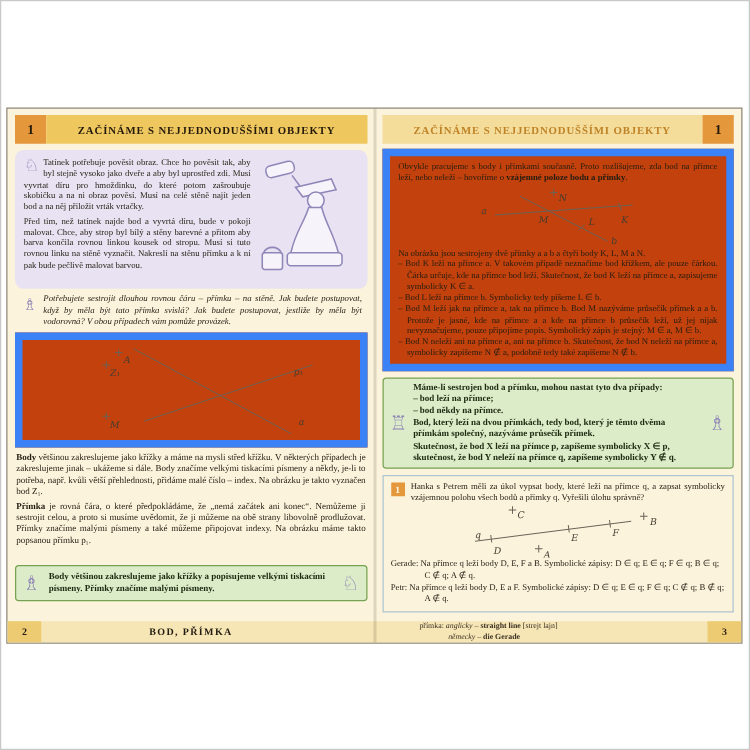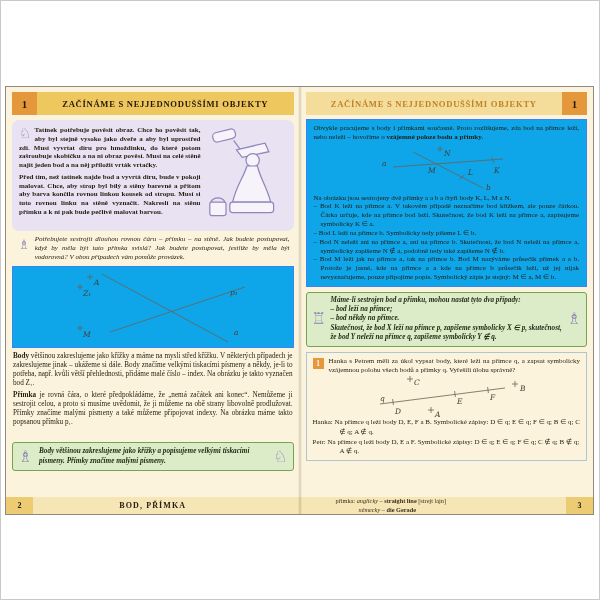--- a/index.html
+++ b/index.html
@@ -13,46 +13,46 @@
   
   .chapter-header{display:flex;height:23px;margin:5px 6px 0 6px;}
   .chapnum{width:25px;background:#E4973B;color:#241a0a;font-weight:bold;font-size:11px;display:flex;align-items:center;justify-content:center;font-family:"Liberation Serif",serif;}
   .band{flex:1;display:flex;align-items:center;justify-content:center;font-weight:bold;letter-spacing:0.7px;font-family:Liberation Serif, serif;}
   .band-left{background:#EFC75F;color:#241a0a;font-size:8.6px;}
   .band-right{background:#F4DC9B;color:#BF8326;font-size:8.6px;}
 
   
   .story-panel{margin:5px 6px 0 6px;background:#E8E2F2;border-radius:7px;padding:6px 7px 5px 7px;display:flex;gap:4px;}
   .story-text{flex:1;font-size:7px;line-height:1.25;text-align:justify;color:#241d12;}
-  .story-text p{margin:0 0 3px 0;font-weight:bold;}
+  .story-text p{margin:0 0 3px 0;}
   .piece-icon{font-family:"DejaVu Sans",sans-serif;color:#8E84B5;}
   .story-icon{float:left;font-size:14px;line-height:14px;margin:0 3px 1px 0;}
   .story-art{width:82px;display:flex;align-items:center;justify-content:center;}
 
   
   .task-note{margin:4px 10px 0 12px;display:flex;gap:5px;}
   .task-note .task-icon{font-size:13px;line-height:13px;margin-top:3px;}
   .task-note p{margin:0;font-style:italic;font-size:7px;line-height:1.3;color:#241d12;text-align:justify;}
 
   
-  .panel{margin:4px 6px 0 6px;border:1px solid #3b82f6;background:#0ea5e9;padding:4px 7px;}
+  .panel{margin:4px 6px 0 6px;border:6px solid #3b82f6;background:#c2410c;padding:4px 7px;}
   .fig-caption{margin:0 0 2px 0;font-size:7.2px;color:#241d12;}
   .figsvg{display:block;}
   .geo-line{stroke:#6b6257;stroke-width:0.8;fill:none;}
   .geo-cross{stroke:#6b6257;stroke-width:0.8;fill:none;}
   .geo-label{font-family:"DejaVu Serif",serif;font-style:italic;font-size:7.5px;fill:#453d31;}
 
   
   .textblock{margin:4px 7px 15px 7px;font-size:7.2px;line-height:1.25;text-align:justify;color:#241d12;}
   .textblock p{margin:0 0 3px 0;}
   .textblock b{font-weight:bold;}
 
   
   .greenbox{margin:5px 6px 0 6px;border:1.2px solid #76A351;background:#DCEBC8;border-radius:3px;position:relative;padding:4px 26px;color:#1c2a10;}
-  .greenbox p{margin:0;font-weight:bold;font-size:7.2px;line-height:1.3;font-style:italic;}
+  .greenbox p{margin:0;font-weight:bold;font-size:7.2px;line-height:1.3;}
   .gb-left{position:absolute;left:5px;top:50%;transform:translateY(-54%);font-size:16px;}
   .gb-right{position:absolute;right:5px;top:50%;transform:translateY(-54%);font-size:16px;}
 
   
   .rp-body{font-size:7px;line-height:1.26;color:#241d12;text-align:justify;}
   .rp-body p{margin:0;}
   .bullet{padding-left:7px;text-indent:-7px;}
 
   
   .exercise{margin:5px 6px 0 6px;border:1px solid #AFC5D1;background:transparent;padding:4px 6px;}
@@ -169,29 +169,30 @@
           <text class="geo-label" x="66" y="22">a</text>
           <text class="geo-label" x="178" y="29">K</text>
           <text class="geo-label" x="112" y="29">M</text>
           <text class="geo-label" x="152" y="31">L</text>
           <text class="geo-label" x="170" y="46">b</text>
         </svg>
 
         <p>Na obrázku jsou sestrojeny dvě přímky a a b a čtyři body K, L, M a N.</p>
         <p class="bullet">– Bod K leží na přímce a. V takovém případě neznačíme bod křížkem, ale pouze čárkou. Čárka určuje, kde na přímce bod leží. Skutečnost, že bod K leží na přímce a, zapisujeme symbolicky K ∈ a.</p>
         <p class="bullet">– Bod L leží na přímce b. Symbolicky tedy píšeme L ∈ b.</p>
+        <p class="bullet">– Bod M leží jak na přímce a, tak na přímce b. Bod M nazýváme průsečík přímek a a b. Protože je jasné, kde na přímce a a kde na přímce b průsečík leží, už jej nijak nevyznačujeme, pouze připojíme popis. Symbolický zápis je stejný: M ∈ a, M ∈ b.</p>
         <p class="bullet">– Bod N neleží ani na přímce a, ani na přímce b. Skutečnost, že bod N neleží na přímce a, symbolicky zapíšeme N ∉ a, podobně tedy také zapíšeme N ∉ b.</p>
-        <p class="bullet">– Bod M leží jak na přímce a, tak na přímce b. Bod M nazýváme průsečík přímek a a b. Protože je jasné, kde na přímce a a kde na přímce b průsečík leží, už jej nijak nevyznačujeme, pouze připojíme popis. Symbolický zápis je stejný: M ∈ a, M ∈ b.</p>
       </div>
 
       <div class="greenbox" style="padding:3px 24px;">
         <span class="piece-icon gb-left">♖</span>
         <p>Máme-li sestrojen bod a přímku, mohou nastat tyto dva případy:</p>
         <p>– bod leží na přímce;</p>
         <p>– bod někdy na přímce.</p>
+        <p>Bod, který leží na dvou přímkách, tedy bod, který je těmto dvěma přímkám společný, nazýváme průsečík přímek.</p>
         <p>Skutečnost, že bod X leží na přímce p, zapíšeme symbolicky X ∈ p, skutečnost, že bod Y neleží na přímce q, zapíšeme symbolicky Y ∉ q.</p>
         <span class="piece-icon gb-right">♗</span>
       </div>
 
       <div class="exercise">
         <div class="ex-head">
           <div class="ex-num">1</div>
           <p class="ex-text">Hanka s Petrem měli za úkol vypsat body, které leží na přímce q, a zapsat symbolicky vzájemnou polohu všech bodů a přímky q. Vyřešili úlohu správně?</p>
         </div>
 
@@ -205,21 +206,21 @@
           <line class="geo-cross" x1="171.6" y1="12" x2="172.4" y2="18"></line>
           <text class="geo-label" x="98" y="10">C</text>
           <text class="geo-label" x="64" y="26">q</text>
           <text class="geo-label" x="79" y="39">D</text>
           <text class="geo-label" x="119" y="42">A</text>
           <text class="geo-label" x="141" y="29">E</text>
           <text class="geo-label" x="174" y="25">F</text>
           <text class="geo-label" x="204" y="16">B</text>
         </svg>
 
-        <p class="answer"><span>Hanka:</span><span> Na přímce q leží body D, E, F a B. Symbolické zápisy: D ∈ q; E ∈ q; F ∈ q; B ∈ q; C ∉ q; A ∉ q.</span></p>
+        <p class="answer"><span>Gerade:</span><span> Na přímce q leží body D, E, F a B. Symbolické zápisy: D ∈ q; E ∈ q; F ∈ q; B ∈ q; C ∉ q; A ∉ q.</span></p>
         <p class="answer"><span>Petr:</span><span> Na přímce q leží body D, E a F. Symbolické zápisy: D ∈ q; E ∈ q; F ∈ q; C ∉ q; B ∉ q; A ∉ q.</span></p>
       </div>
 
       <div class="page-footer">
         <div class="dict">
           <div class="l1"><span>přímka: </span><i>anglicky</i><span> – </span><b>straight line</b><span> [strejt lajn]</span></div>
           <div class="l2"><i>německy</i><span> – </span><b>die Gerade</b></div>
         </div>
         <div class="pnum">3</div>
       </div>

